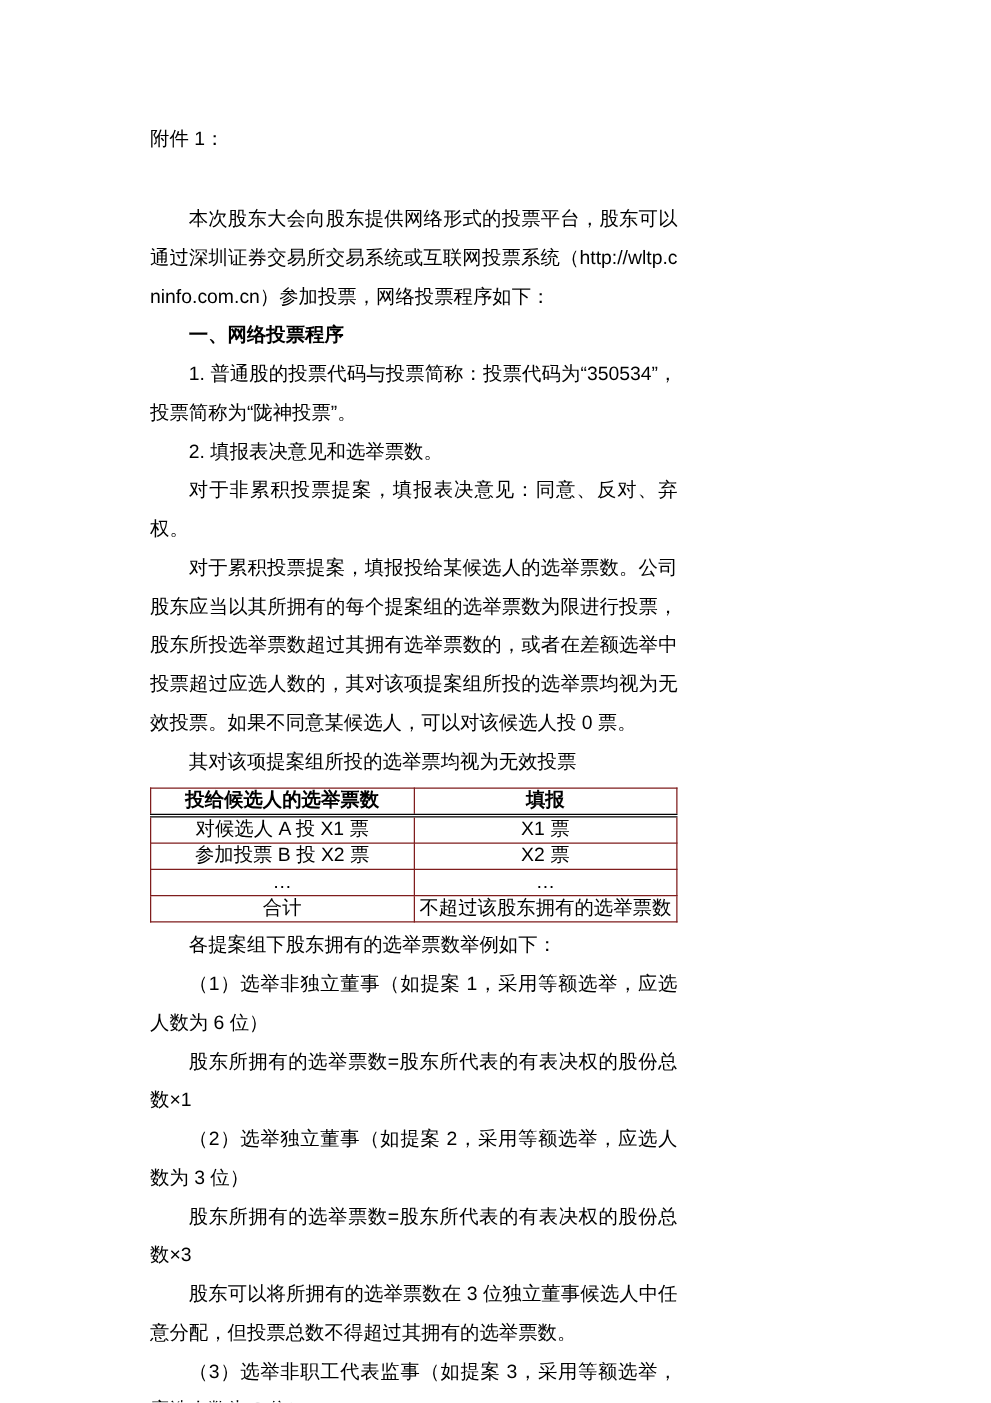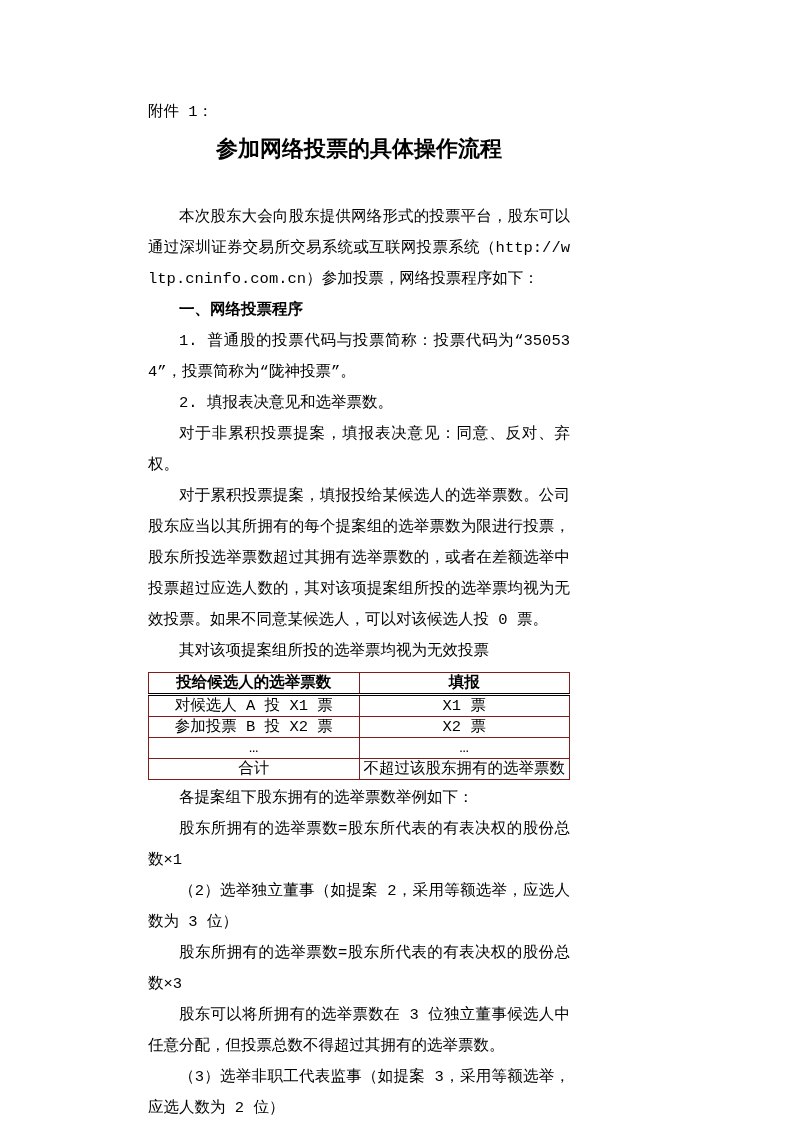--- a/index.html
+++ b/index.html
@@ -8,23 +8,22 @@
     background: #ffffff;
   }
   .page {
     position: relative;
     width: 660px;
     height: 1122px;
     box-sizing: border-box;
     background: #ffffff;
     color: #000000;
     padding: 100px 118px 40px 120px;
-    font-family: Liberation Mono, monospace;
+    font-family: Liberation Sans, sans-serif;
     overflow: hidden;
-    margin-left: 28px;
   }
   .attachment {
     font-size: 15.5px;
     line-height: 24px;
   }
   .doc-title {
     margin: 12px 0 0 0;
     font-size: 22px;
     font-weight: bold;
     text-align: center;
@@ -65,21 +64,20 @@
     border-bottom: 3px double #000;
   }
 </style>
 </head>
 <body>
 
 <div class="page">
 
   <div class="attachment">附件 1：</div>
 
-  <h1 class="doc-title">参加网络投票的具体操作流程</h1>
 
   <div class="doc-body">
 
     <p>本次股东大会向股东提供网络形式的投票平台，股东可以通过深圳证券交易所交易系统或互联网投票系统（http://wltp.cninfo.com.cn）参加投票，网络投票程序如下：</p>
 
     <p class="heading">一、网络投票程序</p>
 
     <p>1. 普通股的投票代码与投票简称：投票代码为“350534”，投票简称为“陇神投票”。</p>
 
     <p>2. 填报表决意见和选举票数。</p>
@@ -112,20 +110,21 @@
         </tr>
         <tr>
           <td>合计</td>
           <td>不超过该股东拥有的选举票数</td>
         </tr>
       </tbody>
     </table>
 
     <p>各提案组下股东拥有的选举票数举例如下：</p>
 
+    <p>（1）选举非独立董事（如提案 1，采用等额选举，应选人数为 6 位）</p>
 
     <p>股东所拥有的选举票数=股东所代表的有表决权的股份总数×1</p>
 
 
     <p>（2）选举独立董事（如提案 2，采用等额选举，应选人数为 3 位）</p>
 
     <p>股东所拥有的选举票数=股东所代表的有表决权的股份总数×3</p>
 
     <p>股东可以将所拥有的选举票数在 3 位独立董事候选人中任意分配，但投票总数不得超过其拥有的选举票数。</p>
 

